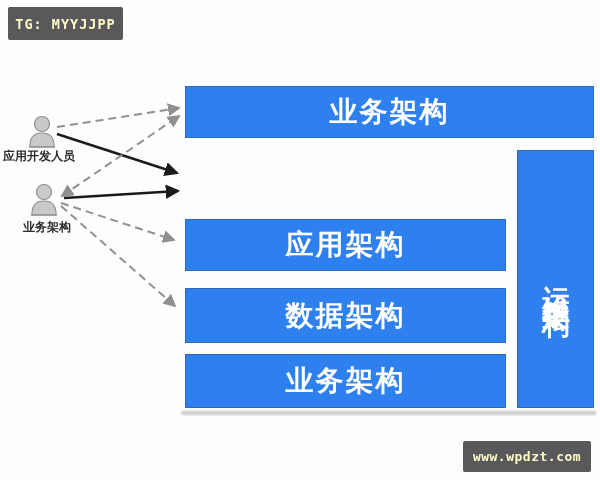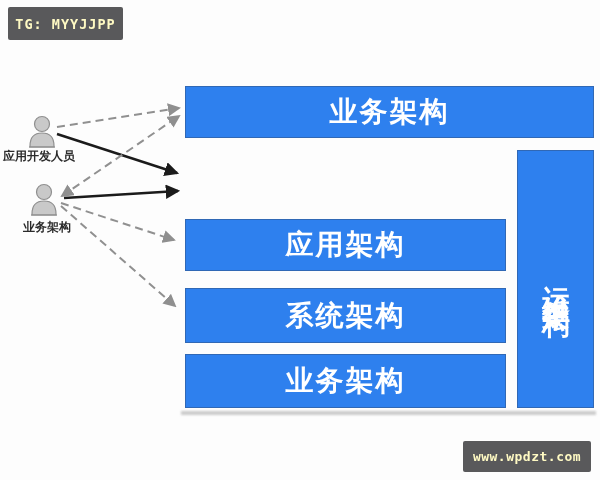--- a/index.html
+++ b/index.html
@@ -121,21 +121,21 @@
   </svg>
 
   <div class="actor-label" id="label-developer">应用开发人员</div>
   <div class="actor-label" id="label-architect">业务架构</div>
 
   <div class="layer blue" id="box-business">业务架构</div>
 
 
   <div class="layer blue" id="box-system">应用架构</div>
 
-  <div class="layer blue" id="box-data">系统架构</div>
+  <div class="layer blue" id="box-data">数据架构</div>
 
   <div class="layer blue" id="box-physical">业务架构</div>
 
   <div class="layer blue" id="box-ops">运维架构</div>
 
   <div id="diagram-shadow"></div>
 
 </div>
 
 </body></html>

